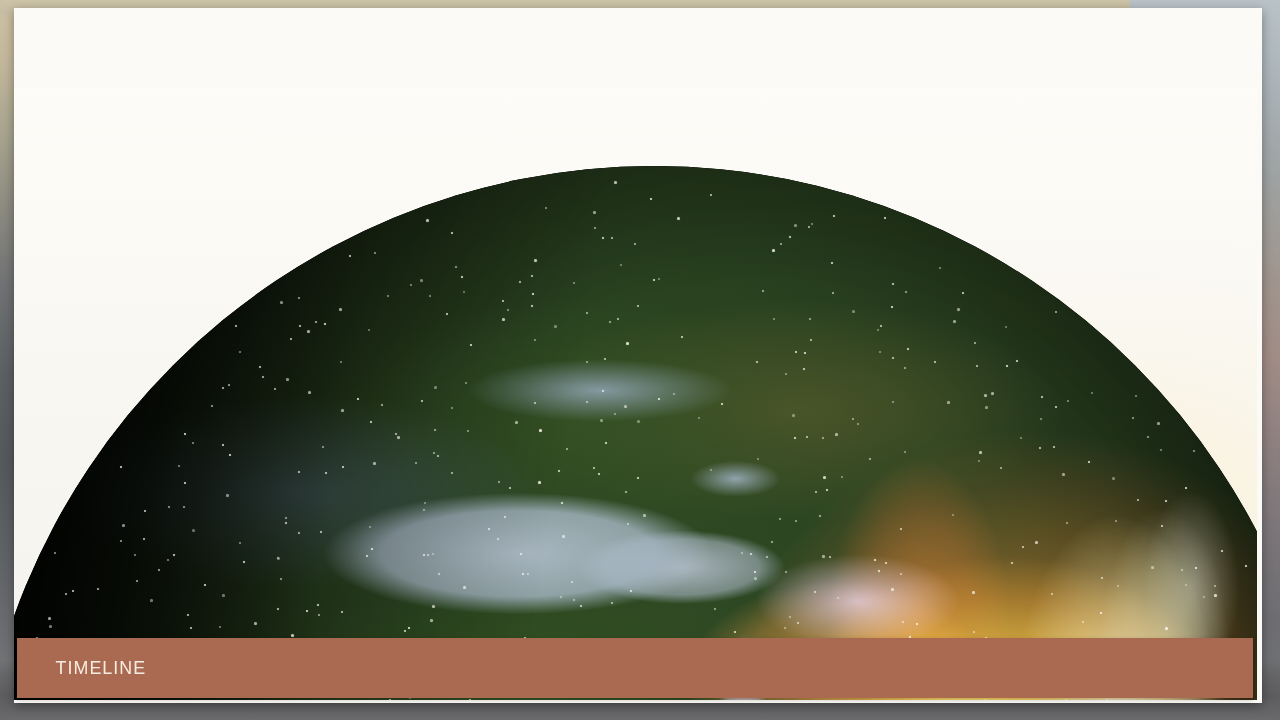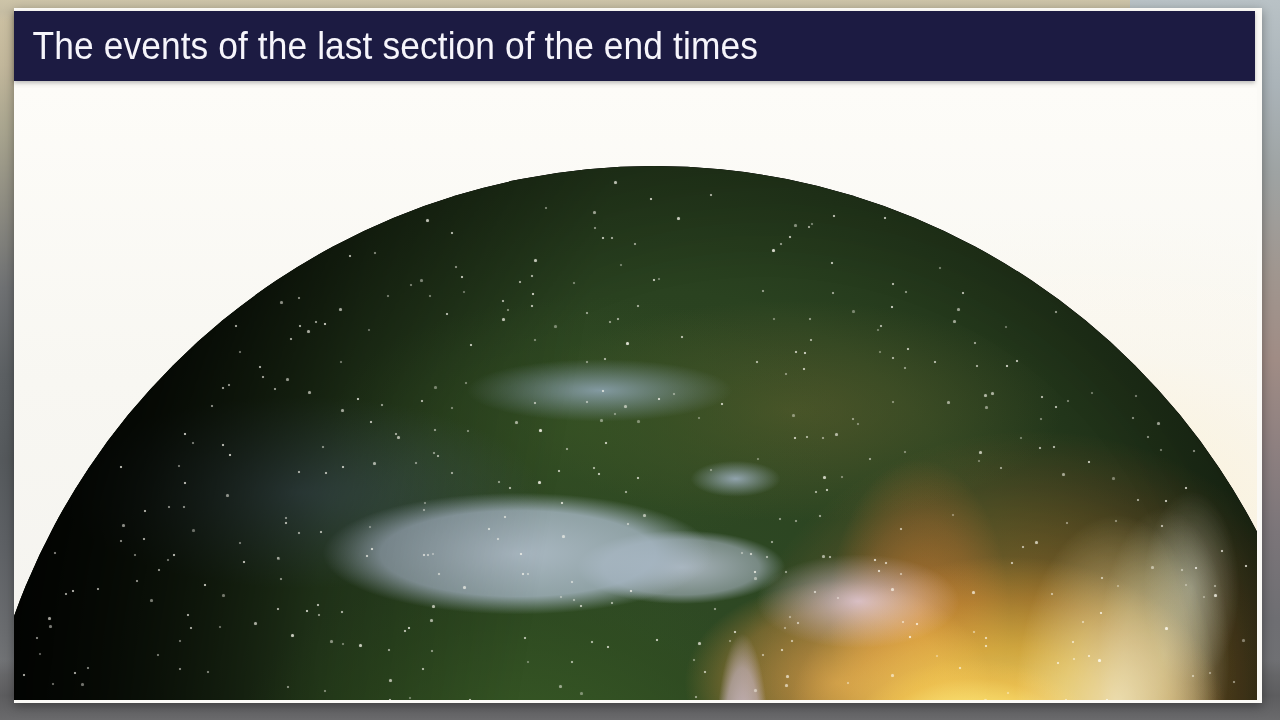--- a/index.html
+++ b/index.html
@@ -674,18 +674,18 @@
           <span style="left: 245.2px; top: 460px; width: 2px; height: 2px; opacity: 0.5;"></span>
           <span style="left: 840.4px; top: 425.4px; width: 2px; height: 2px; opacity: 0.8;"></span>
           <span style="left: 682px; top: 472.7px; width: 2px; height: 2px; opacity: 0.94;"></span>
           <span style="left: 113.4px; top: 500.9px; width: 2px; height: 2px; opacity: 0.63;"></span>
           <span style="left: 848.3px; top: 388.7px; width: 3px; height: 3px; opacity: 0.69;"></span>
           <span style="left: 481.4px; top: 100px; width: 2px; height: 2px; opacity: 0.64;"></span>
         </div>
     </div>
   </div>
 
-  <div class="title-bar">
-    <div class="title-text">The events of the last section of the end times</div>
+
+  <div class="timeline-bar">
+    <div class="timeline-text">TIMELINE</div>
   </div>
 
-
 </div>
 
 </body></html>

